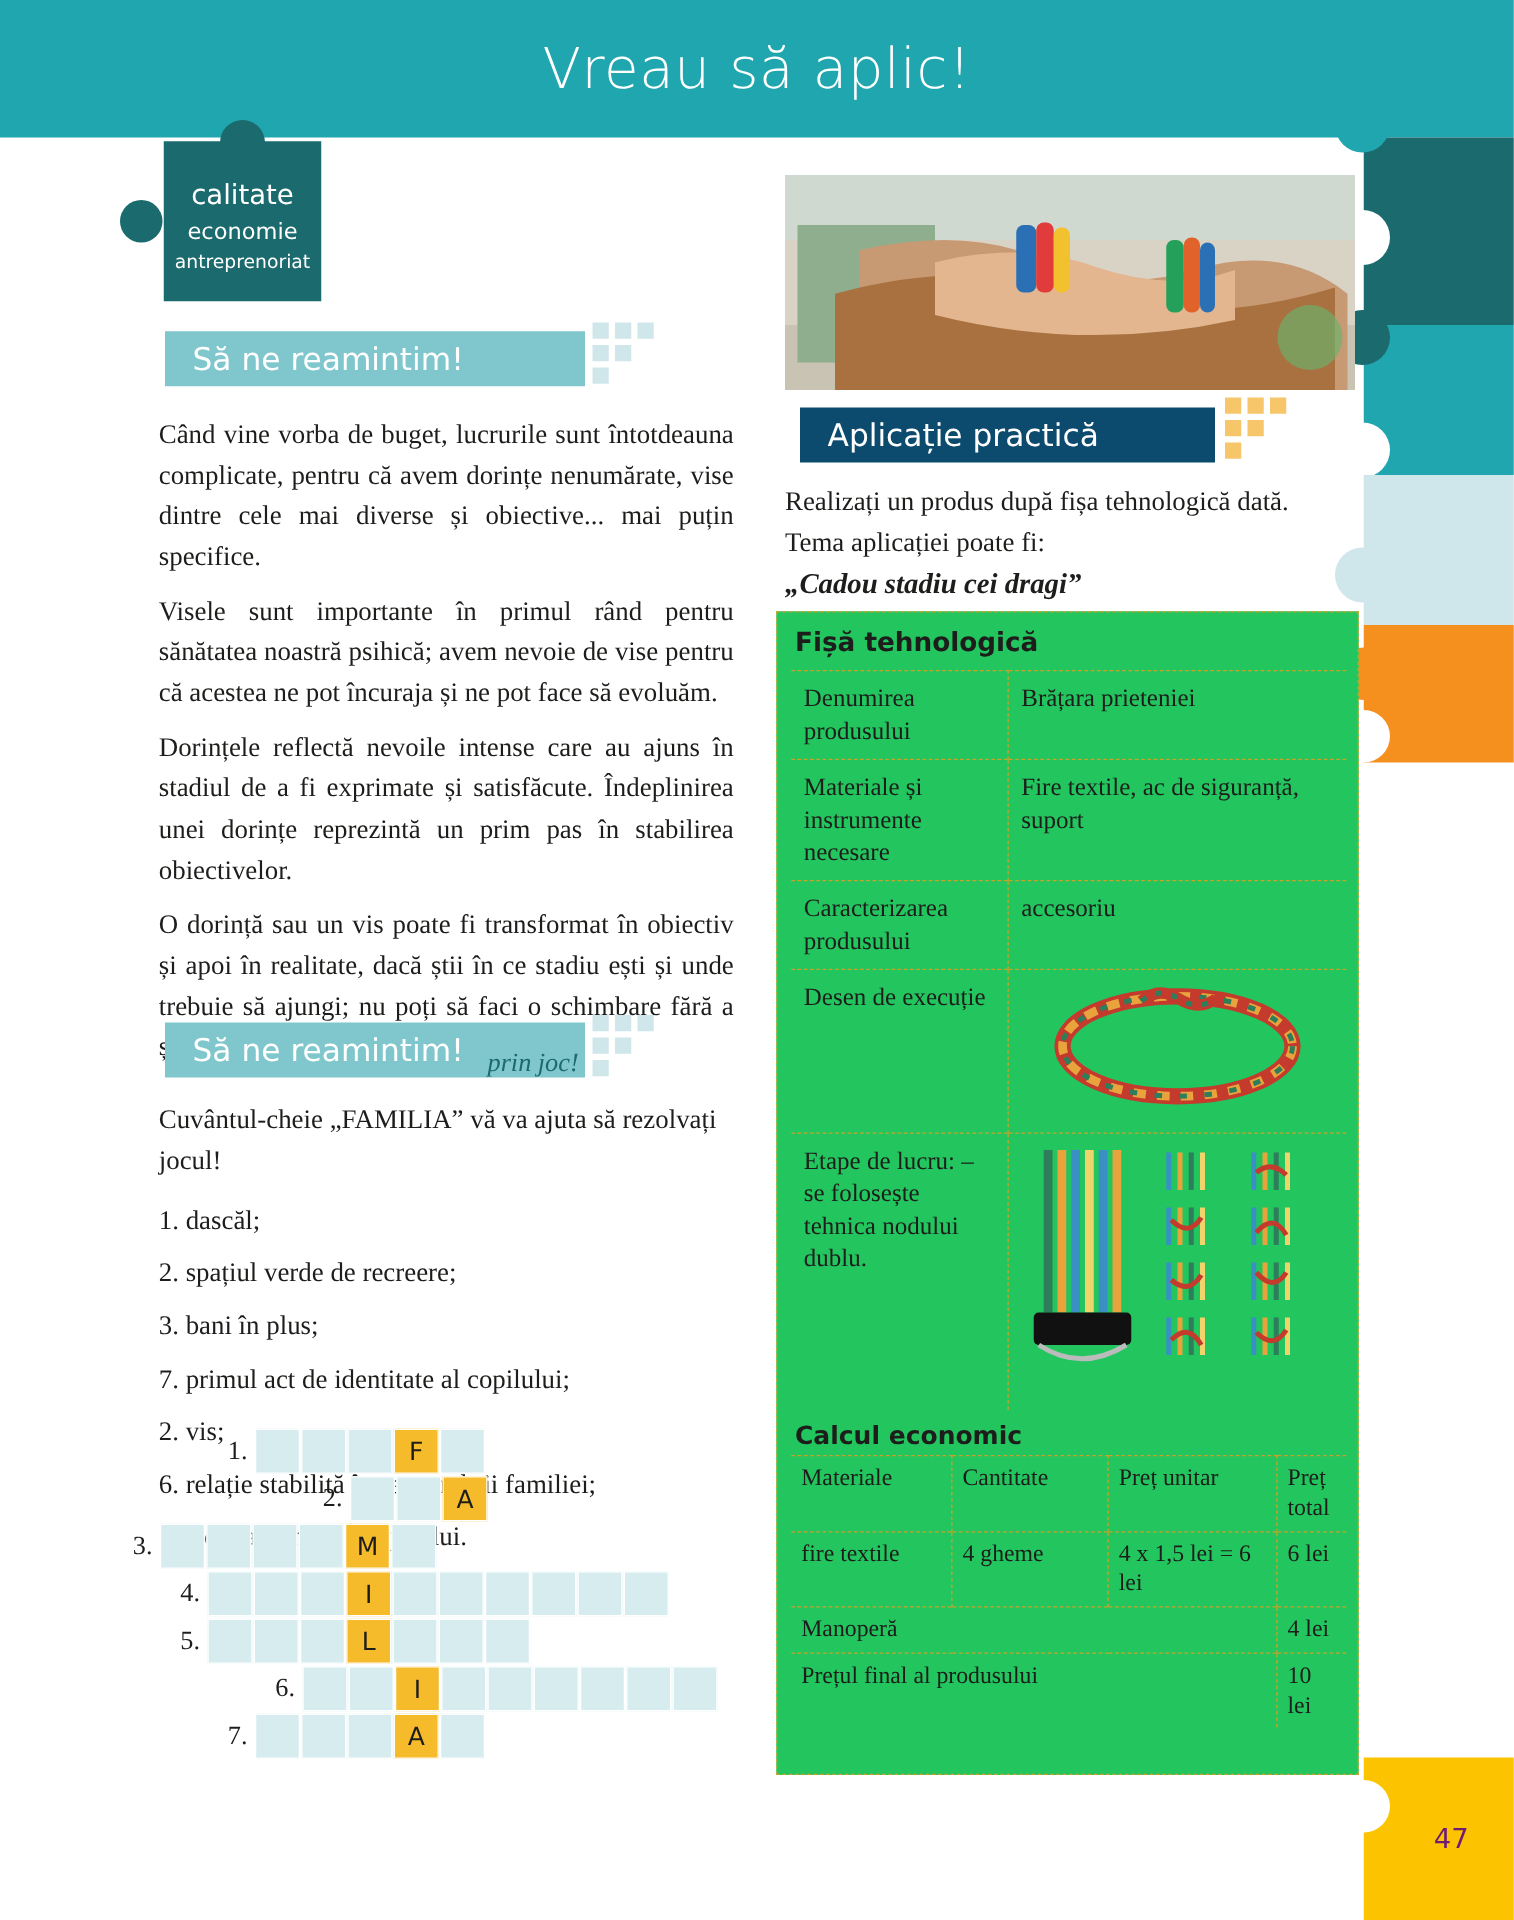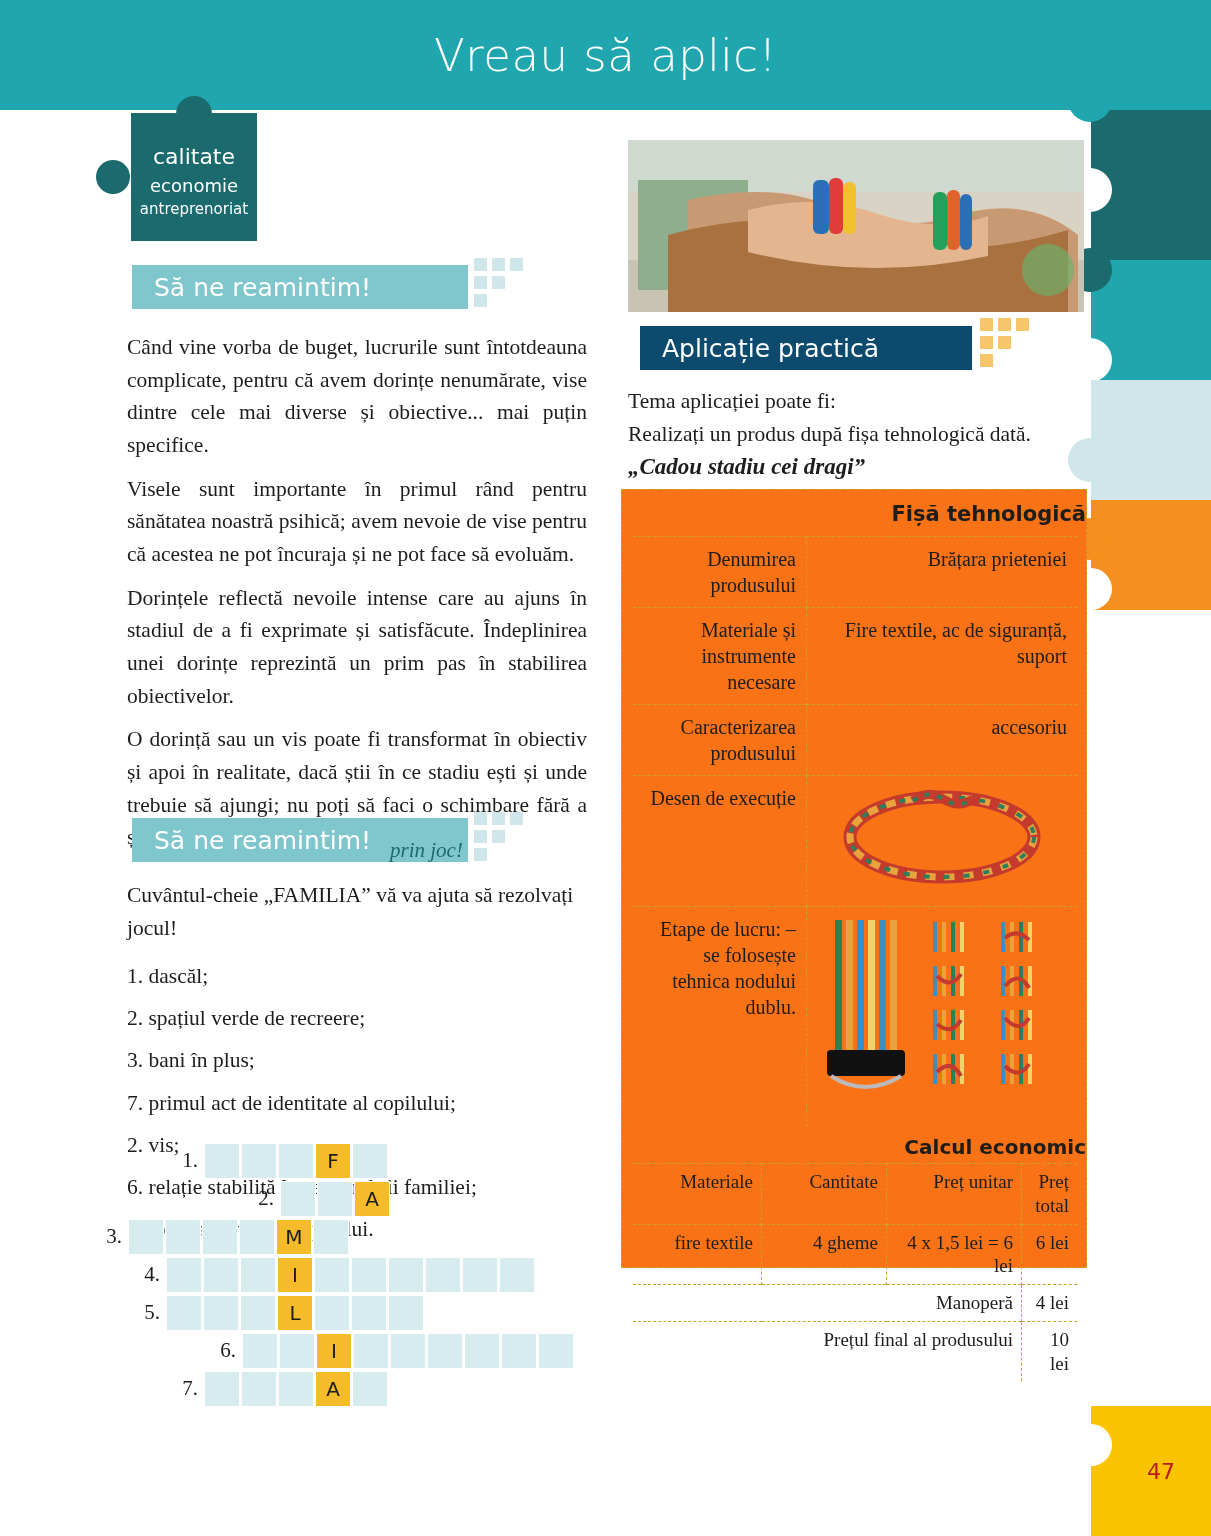--- a/index.html
+++ b/index.html
@@ -72,22 +72,22 @@
   .cell.key{
     background:#f5bb2a;color:#1d1d1b;font-family:"DejaVu Sans", sans-serif;
     font-size:20px;display:flex;align-items:center;justify-content:center;
   }
   
   .photo{
     position:absolute;left:628px;top:140px;width:456px;height:172px;overflow:hidden;
     background:#cfd8d2;
   }
   .fisa{
-    position:absolute;left:621px;top:489px;width:466px;height:779px;
-    background:#f97316;border:1px dashed #c9a227;box-sizing:border-box;text-align:right;
+    position:absolute;left:621px;top:489px;width:466px;height:931px;
+    background:#22c55e;border:1px dashed #c9a227;box-sizing:border-box;
   }
   .fisa-title{
     font-family:"DejaVu Sans", sans-serif;font-weight:bold;font-size:21px;
     padding:12px 0 10px 14px;
   }
   .ftable{width:444px;margin:0 11px;border-collapse:collapse;}
   .ftable td{
     border-top:1px dashed #c9a227;
     padding:9px 10px;font-size:20px;vertical-align:top;line-height:1.3;
   }
@@ -96,21 +96,21 @@
     font-family:"DejaVu Sans", sans-serif;font-weight:bold;font-size:20px;
     padding:8px 0 4px 14px;
   }
   .ctable{width:444px;margin:0 11px;border-collapse:collapse;}
   .ctable td{
     border-top:1px dashed #c9a227;border-right:1px dashed #c9a227;
     padding:6px 8px;font-size:19px;vertical-align:top;line-height:1.25;
   }
   .ctable td:last-child{border-right:none;}
   .pagenum{
-    position:absolute;right:36px;bottom:52px;color:#b91c1c;
+    position:absolute;right:36px;bottom:52px;color:#701a75;
     font-family:"DejaVu Sans", sans-serif;font-size:22px;
   }
   .bolditalic{font-weight:bold;font-style:italic;font-size:23px;}
   .prinjoc{
     font-family:"Liberation Serif",serif;font-style:italic;font-size:21px;color:#1b6a6e;
   }
 </style>
 </head>
 <body>
 
@@ -289,22 +289,22 @@
 <div class="deco" style="left:980px;top:318px;width:50px;height:58px;">
   <b style="left:0;top:0;width:13px;height:13px;background:#f7c66a;"></b>
   <b style="left:18px;top:0;width:13px;height:13px;background:#f7c66a;"></b>
   <b style="left:36px;top:0;width:13px;height:13px;background:#f7c66a;"></b>
   <b style="left:0;top:18px;width:13px;height:13px;background:#f7c66a;"></b>
   <b style="left:18px;top:18px;width:13px;height:13px;background:#f7c66a;"></b>
   <b style="left:0;top:36px;width:13px;height:13px;background:#f7c66a;"></b>
 </div>
 
 <div style="position:absolute;left:628px;top:385px;width:460px;font-size:21.5px;line-height:1.52;">
+  <p style="margin:0;">Realizați un produs după fișa tehnologică dată.</p>
   <p style="margin:0;">Tema aplicației poate fi:</p>
-  <p style="margin:0;">Realizați un produs după fișa tehnologică dată.</p>
   <p style="margin:0;" class="bolditalic">„Cadou stadiu cei dragi”</p>
 </div>
 
 <div class="fisa">
   <div class="fisa-title">Fișă tehnologică</div>
 
   <table class="ftable">
     <tbody>
         <tr>
       <td class="lab">Denumirea produsului</td>

